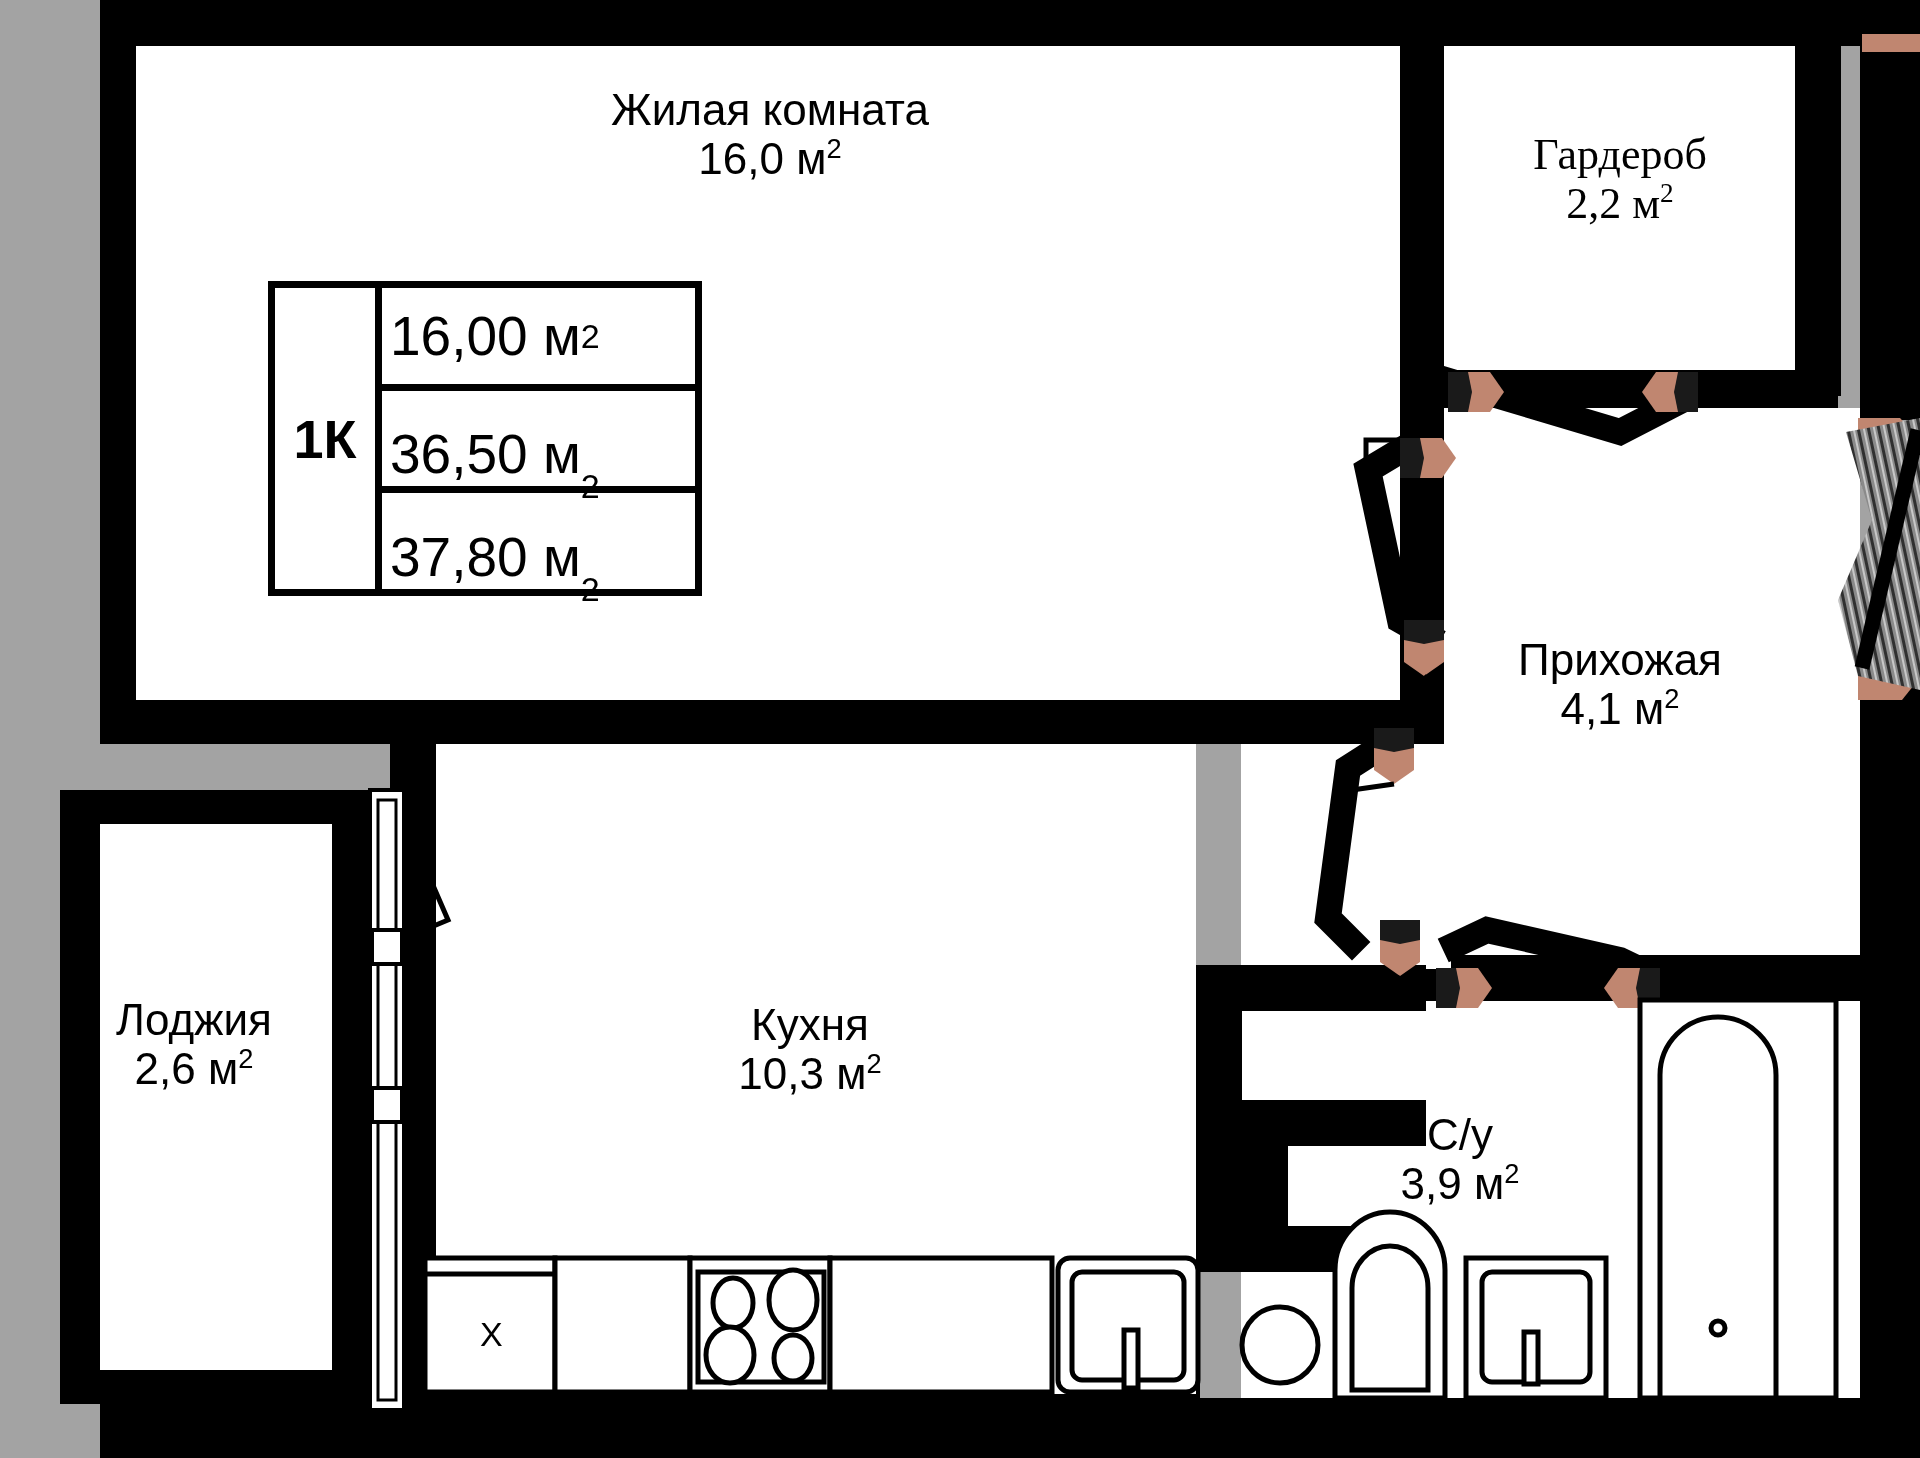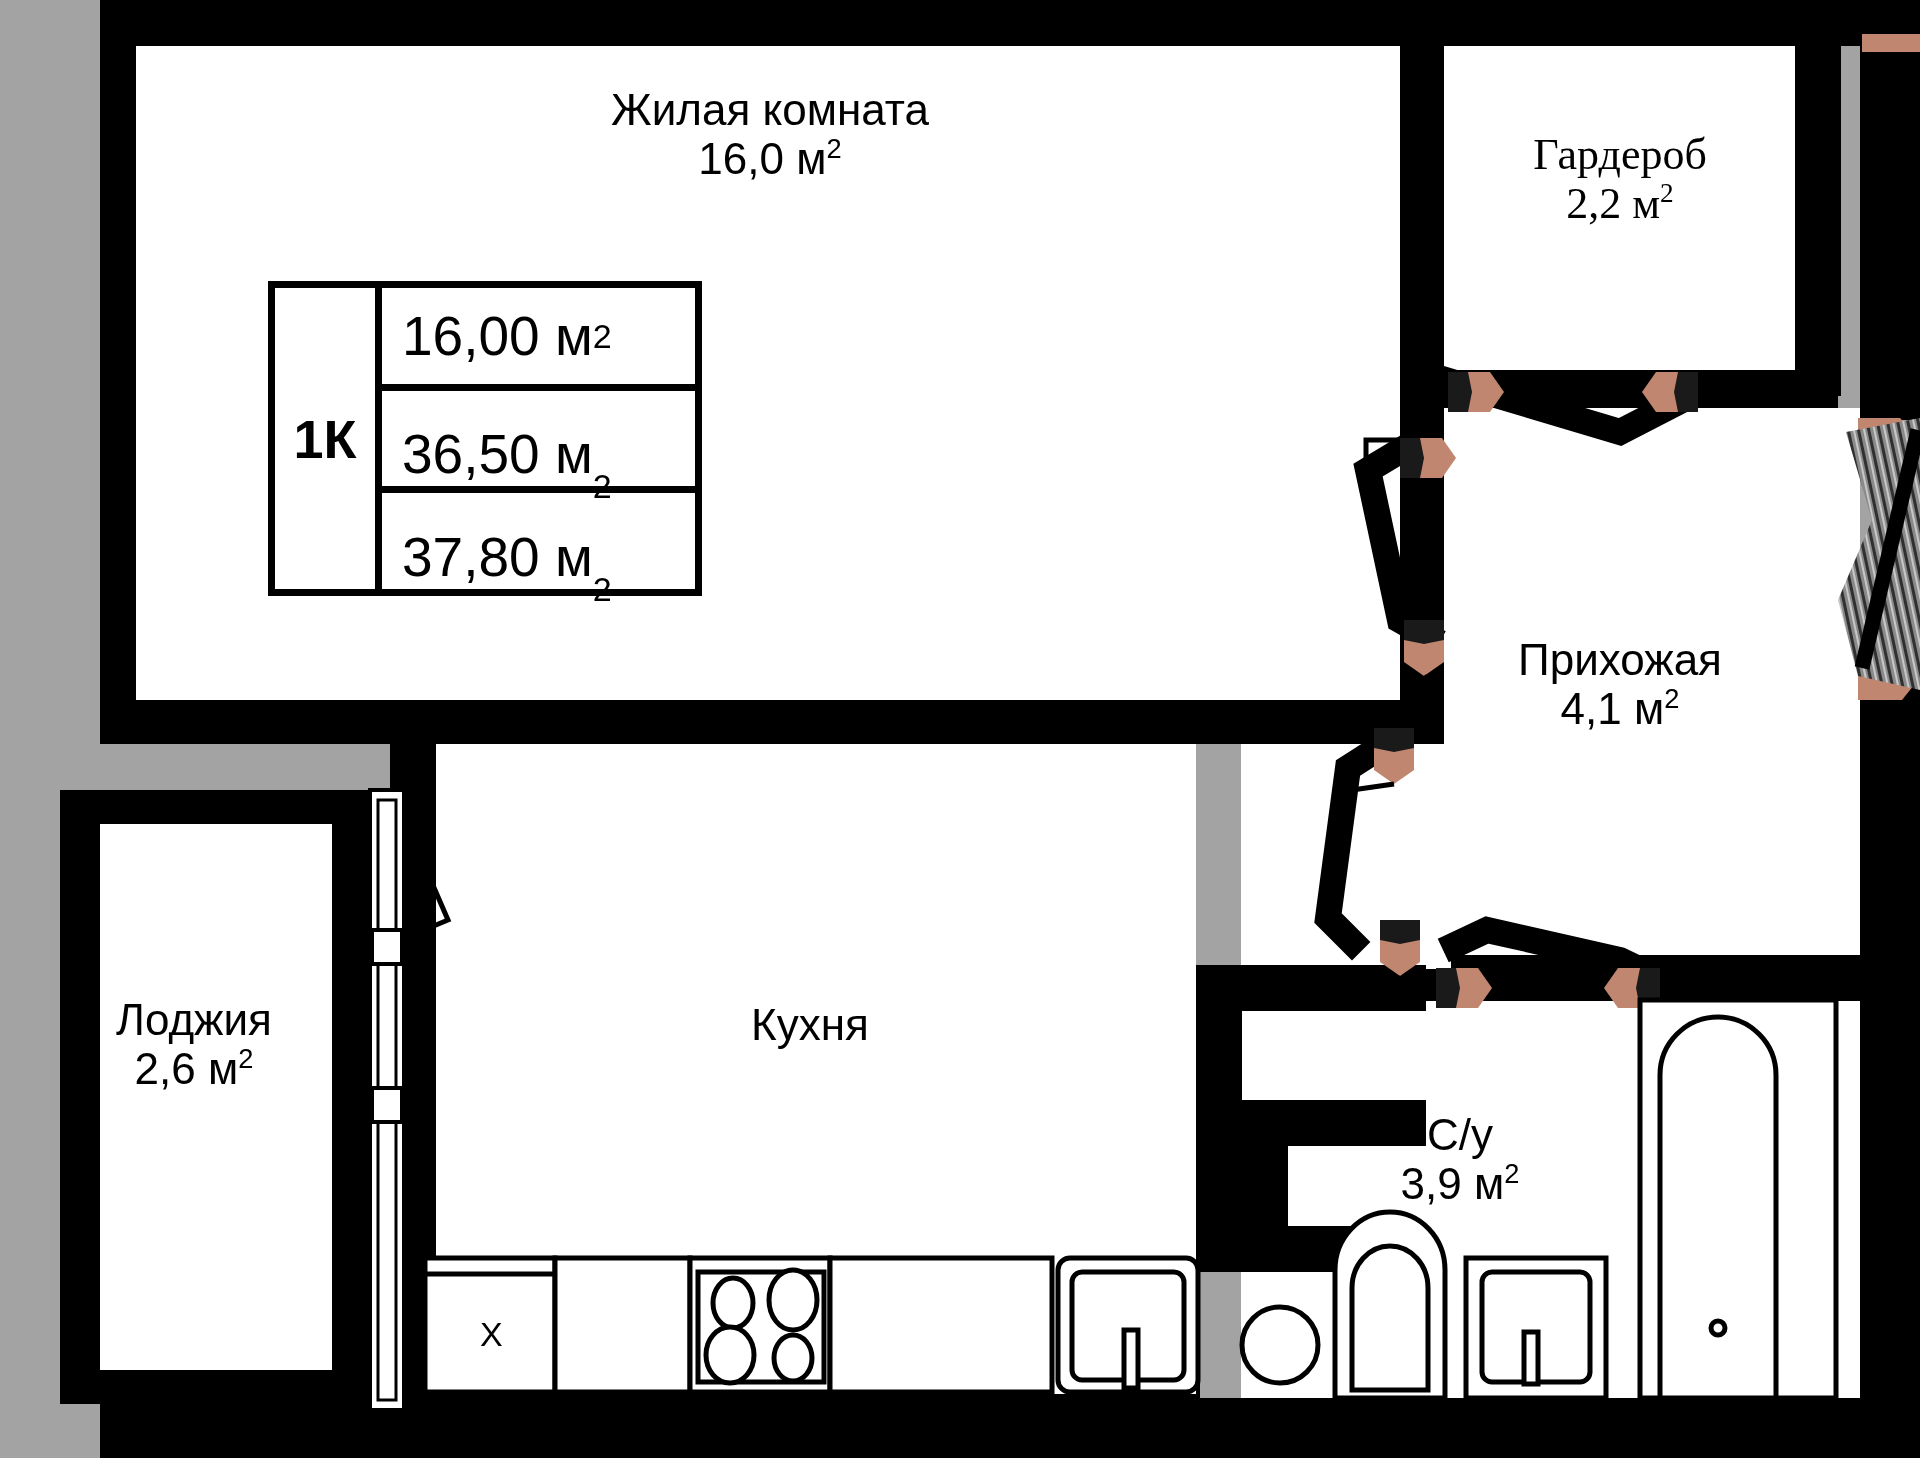--- a/index.html
+++ b/index.html
@@ -73,21 +73,21 @@
   }
   #info-table .values {
     flex: 1;
     display: flex;
     flex-direction: column;
   }
   #info-table .values .v {
     flex: 1;
     display: flex;
     align-items: center;
-    padding-left: 20px;
+    padding-left: 8px;
     font-size: 55px;
     color: #000;
     box-sizing: border-box;
   }
   #info-table .values .v + .v {
     border-top: 7px solid #000;
     align-items: flex-end;
   }
   .fixture-text {
     position: absolute;
@@ -320,20 +320,21 @@
     <span class="area"><span>2,2 м</span><span class="sup">2</span></span>
   </div>
 
   <div class="room-label" style="left:1470px; top:635px; width:300px;">
     <span class="name">Прихожая</span>
     <span class="area"><span>4,1 м</span><span class="sup">2</span></span>
   </div>
 
   <div class="room-label" style="left:640px; top:1000px; width:340px;">
     <span class="name">Кухня</span>
+    <span class="area"><span>10,3 м</span><span class="sup">2</span></span>
   </div>
 
   <div class="room-label" style="left:1330px; top:1110px; width:260px;">
     <span class="name">С/у</span>
     <span class="area"><span>3,9 м</span><span class="sup">2</span></span>
   </div>
 
   <div class="room-label" style="left:64px; top:995px; width:260px;">
     <span class="name">Лоджия</span>
     <span class="area"><span>2,6 м</span><span class="sup">2</span></span>

